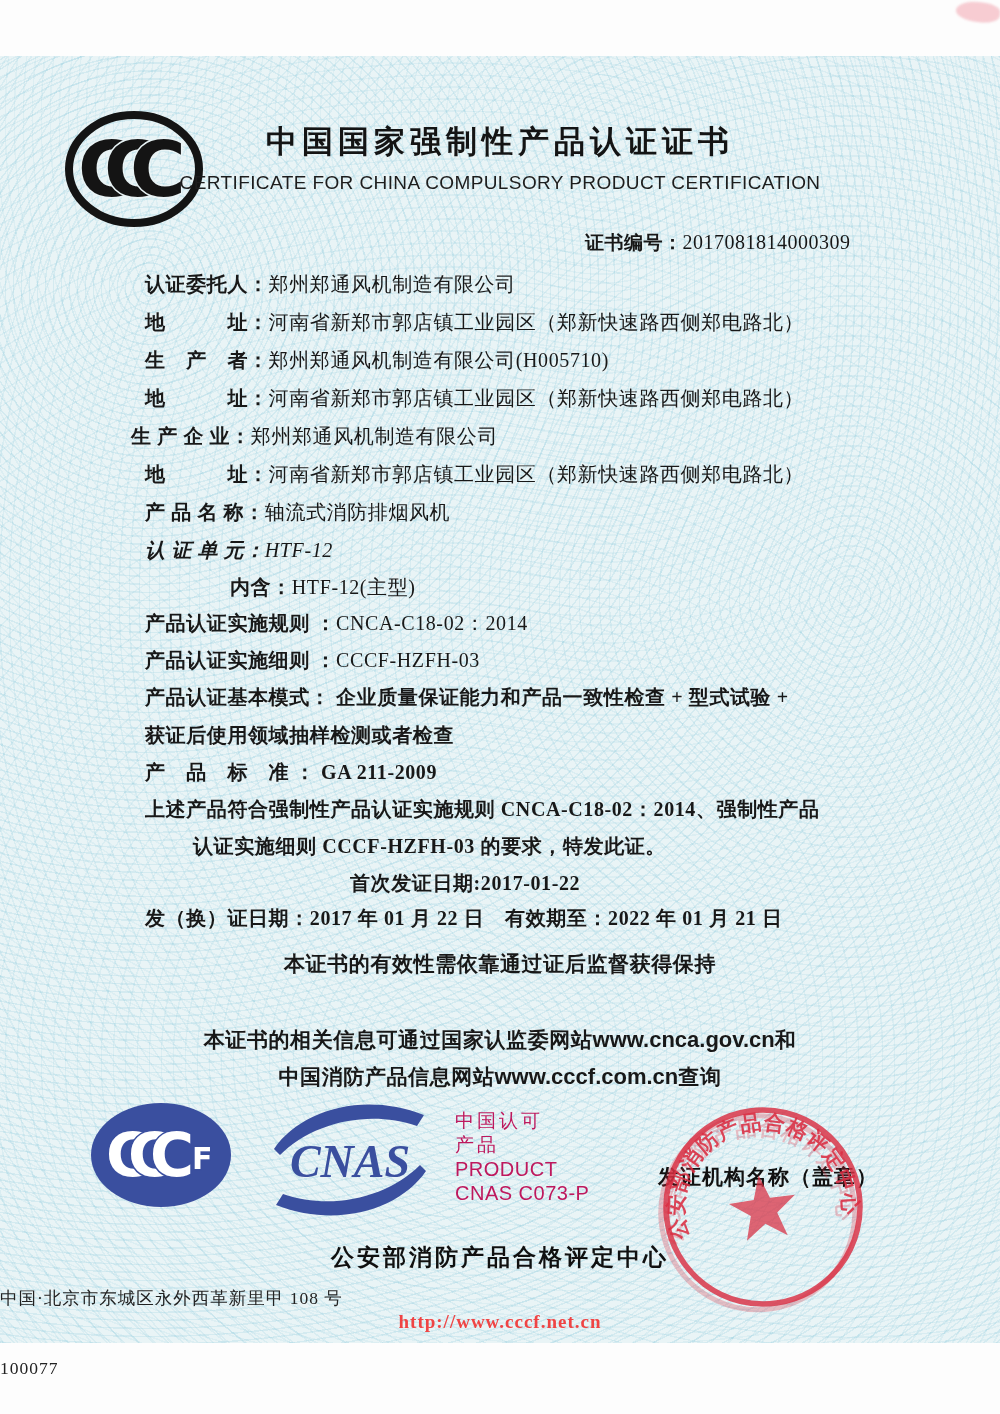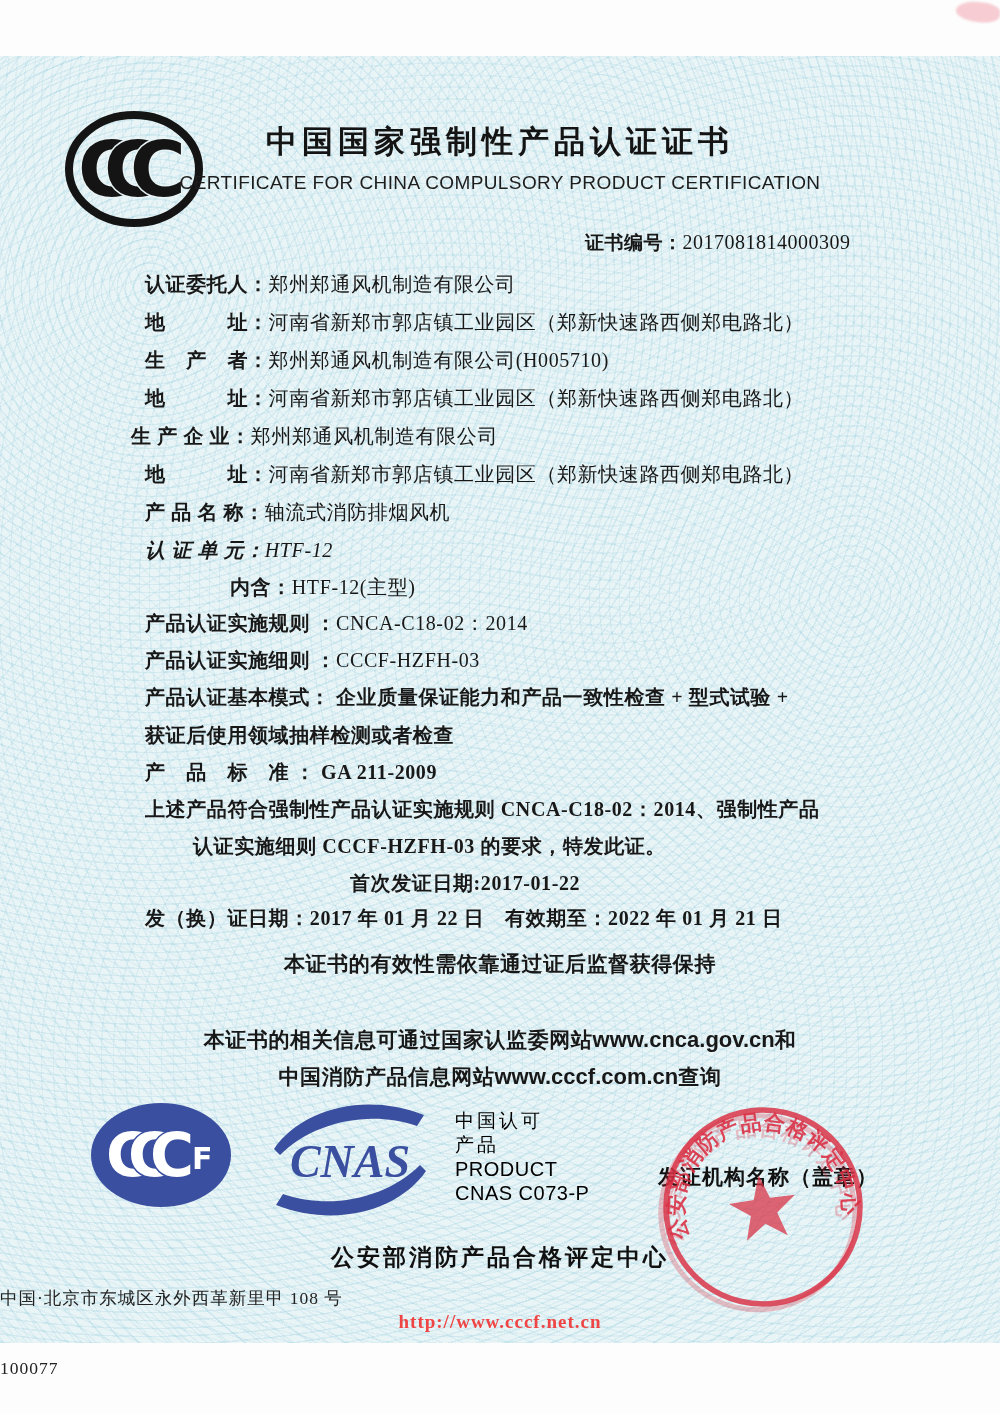--- a/index.html
+++ b/index.html
@@ -27,21 +27,21 @@
   .tline{position:absolute;white-space:pre;font-size:20px;letter-spacing:.6px;color:#181818;line-height:1.2;}
   .tline.center{left:0;width:100%;text-align:center;}
   .tline span.b{font-weight:bold;}
   .tline span.u{text-underline-offset:5px;text-decoration-thickness:2px;}
   .tline span.l{font-family:"Liberation Sans","DejaVu Sans",sans-serif;font-size:22px;letter-spacing:0;}
 
   svg text{user-select:none;}
   .ccc-black{position:absolute;left:60px;top:106px;}
   .cccf-blue{position:absolute;left:88px;top:1101px;}
   .cnas-logo{position:absolute;left:270px;top:1097px;}
-  .accred-text{position:absolute;left:455px;top:1109px;font-size:19px;letter-spacing:3px;color:#000000;line-height:24px;}
+  .accred-text{position:absolute;left:455px;top:1109px;font-size:19px;letter-spacing:3px;color:#be185d;line-height:24px;}
   .accred-text .lat{font-family:"Liberation Sans","DejaVu Sans",sans-serif;font-size:20px;letter-spacing:.5px;}
   .issuer-label{position:absolute;left:658px;top:1163px;font-size:21px;font-weight:bold;letter-spacing:1px;color:#111;}
   .stamp{position:absolute;left:656px;top:1100px;transform:rotate(-8deg);}
 
   .footer-name{position:absolute;top:1242px;left:0;width:100%;text-align:center;
     font-size:23px;font-weight:bold;letter-spacing:3px;color:#101010;}
   .footer-addr{position:absolute;top:1286px;left:0;width:100%;display:flex;justify-content:center;gap:48px;
     font-size:17.5px;letter-spacing:1px;color:#222;flex-direction:column;}
   .footer-url{position:absolute;top:1311px;left:0;width:100%;text-align:center;
     font-size:19px;font-weight:bold;letter-spacing:1px;color:#ef4444;}

